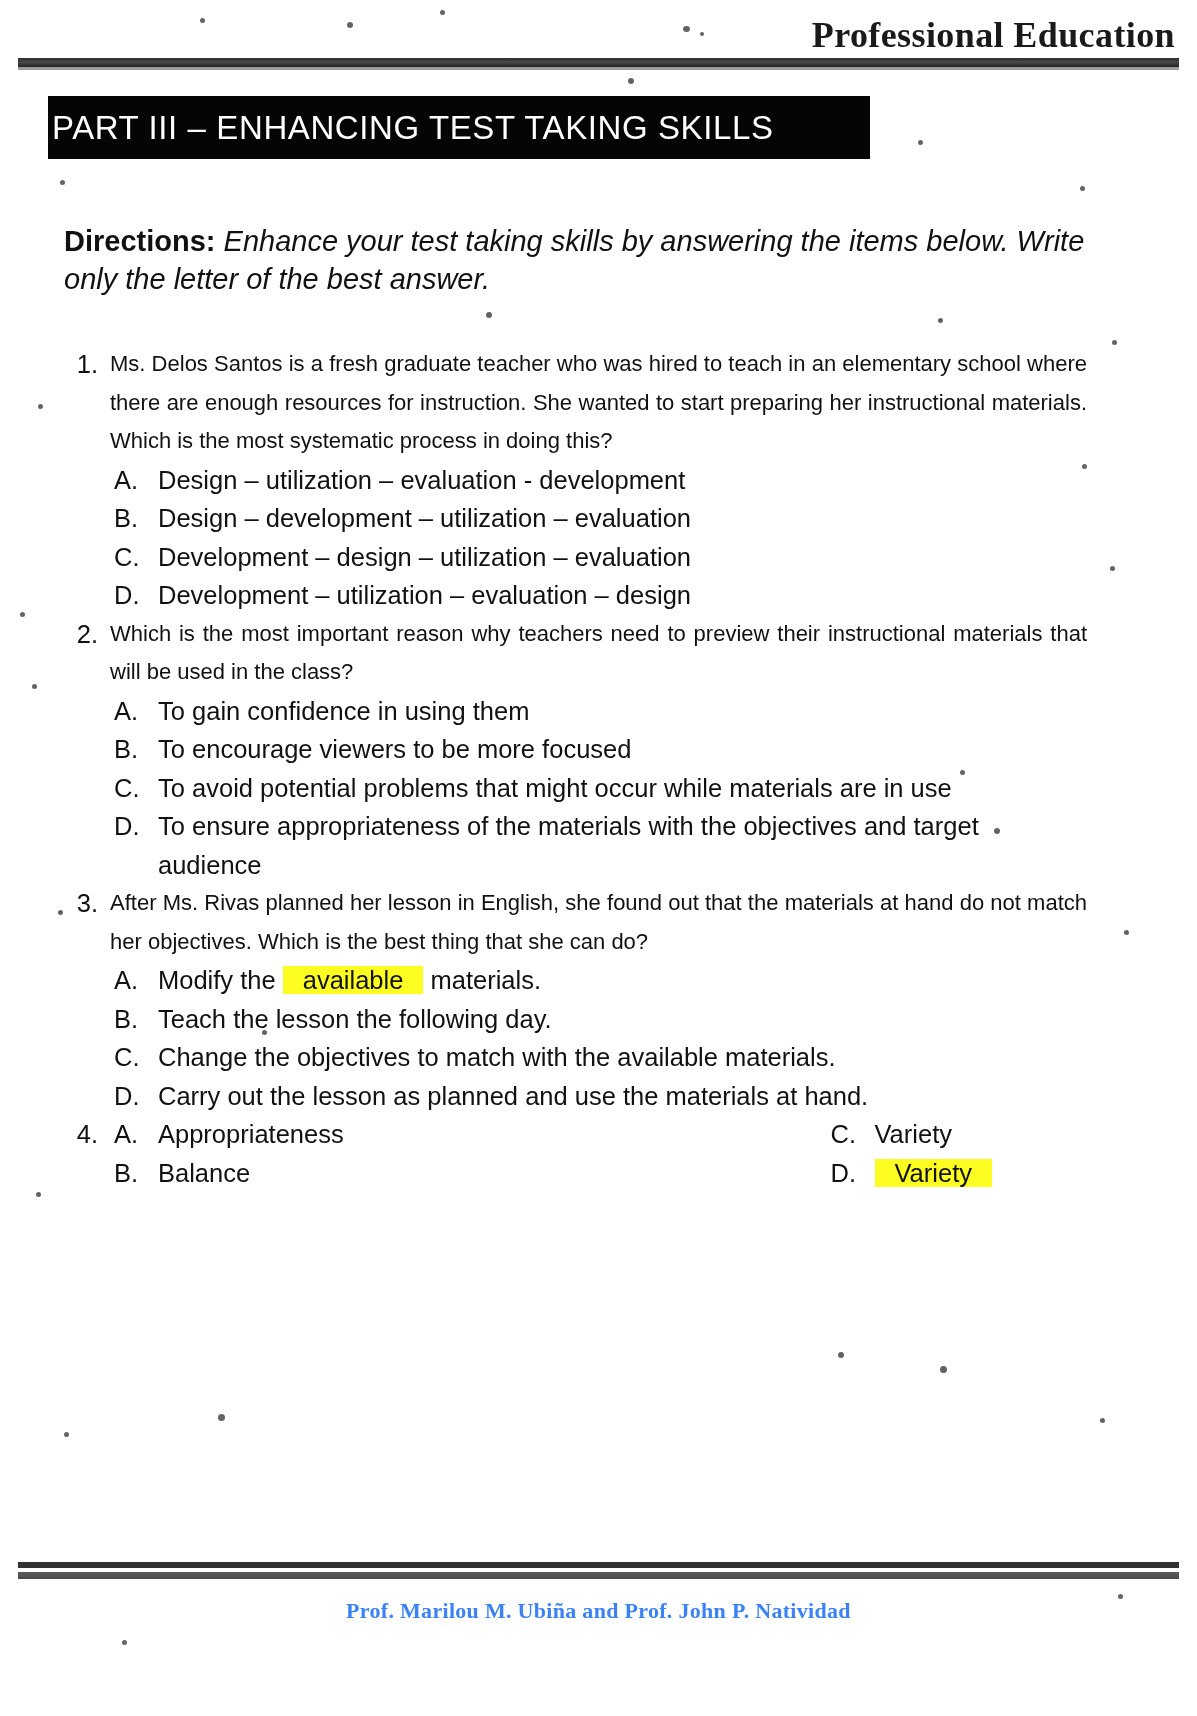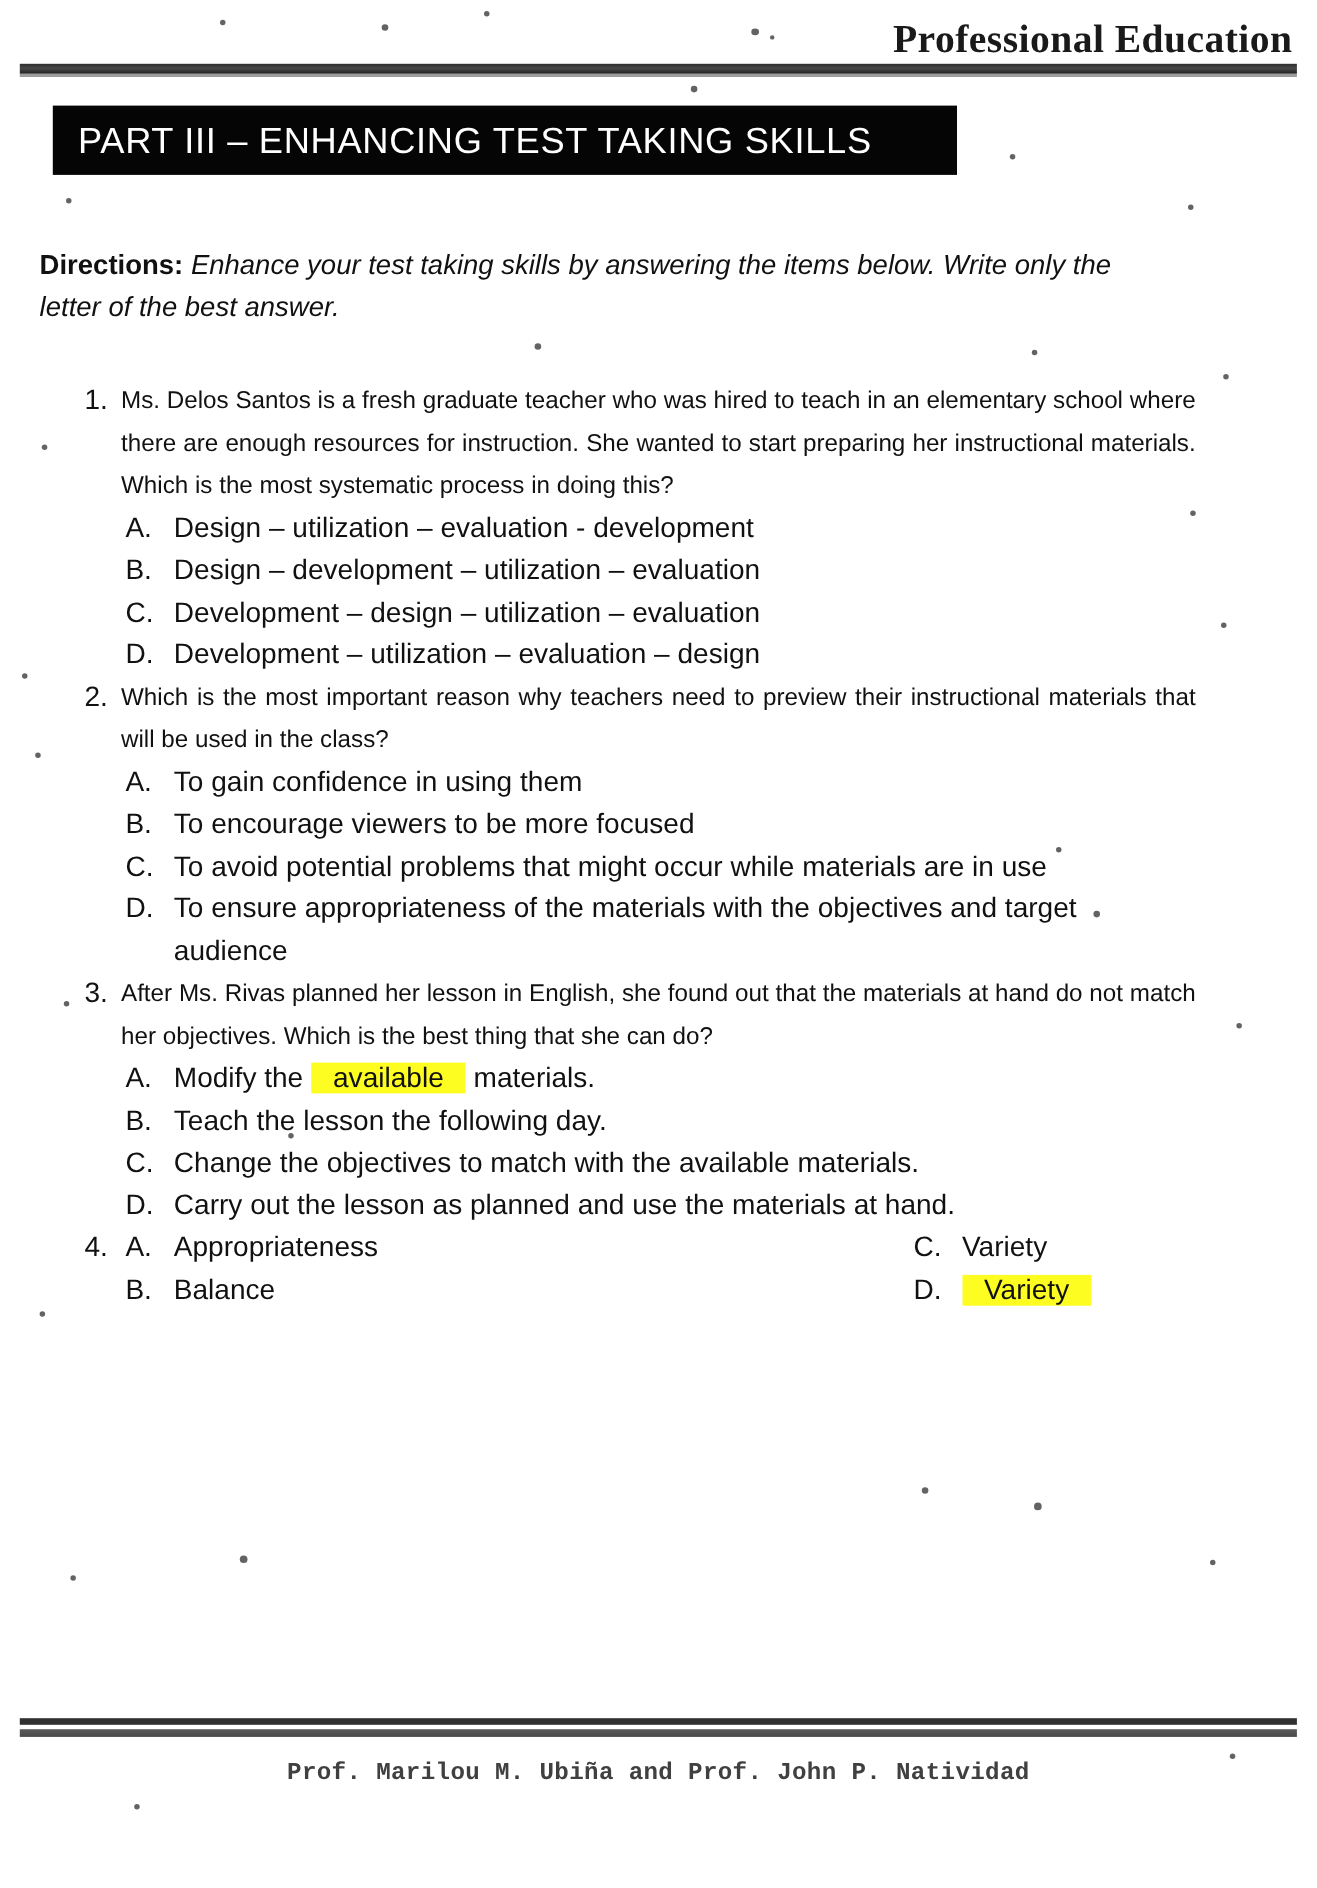--- a/index.html
+++ b/index.html
@@ -58,32 +58,32 @@
     width: 822px;
     height: 63px;
     background: #050505;
     display: flex;
     align-items: center;
   }
   .part-banner-text {
     color: #ffffff;
     font-size: 33px;
     letter-spacing: 0.6px;
-    padding-left: 23px;
+    padding-left: 4px;
     font-family: "Liberation Sans", sans-serif;
     font-weight: 400;
   }
 
   
   .directions {
     position: absolute;
     top: 222px;
-    left: 36px;
+    left: 64px;
     width: 1030px;
-    font-size: 25px;
+    font-size: 29px;
     line-height: 38px;
     font-style: italic;
   }
   .directions b {
     font-style: normal;
     font-weight: bold;
   }
 
   
   .items {
@@ -161,25 +161,25 @@
     height: 7px;
     background: linear-gradient(180deg, #2a2a2a, #111);
     opacity: 0.85;
   }
   .footer-credit {
     position: absolute;
     bottom: 92px;
     left: 0;
     width: 100%;
     text-align: center;
-    font-family: Liberation Mono, monospace;
+    font-family: Liberation Serif, serif;
     font-weight: bold;
     font-size: 22px;
     letter-spacing: 0.3px;
-    color: #404040;
+    color: #3b82f6;
   }
 
   
   .speck {
     position: absolute;
     background: #2f2f2f;
     border-radius: 50%;
     opacity: 0.75;
     pointer-events: none;
   }

